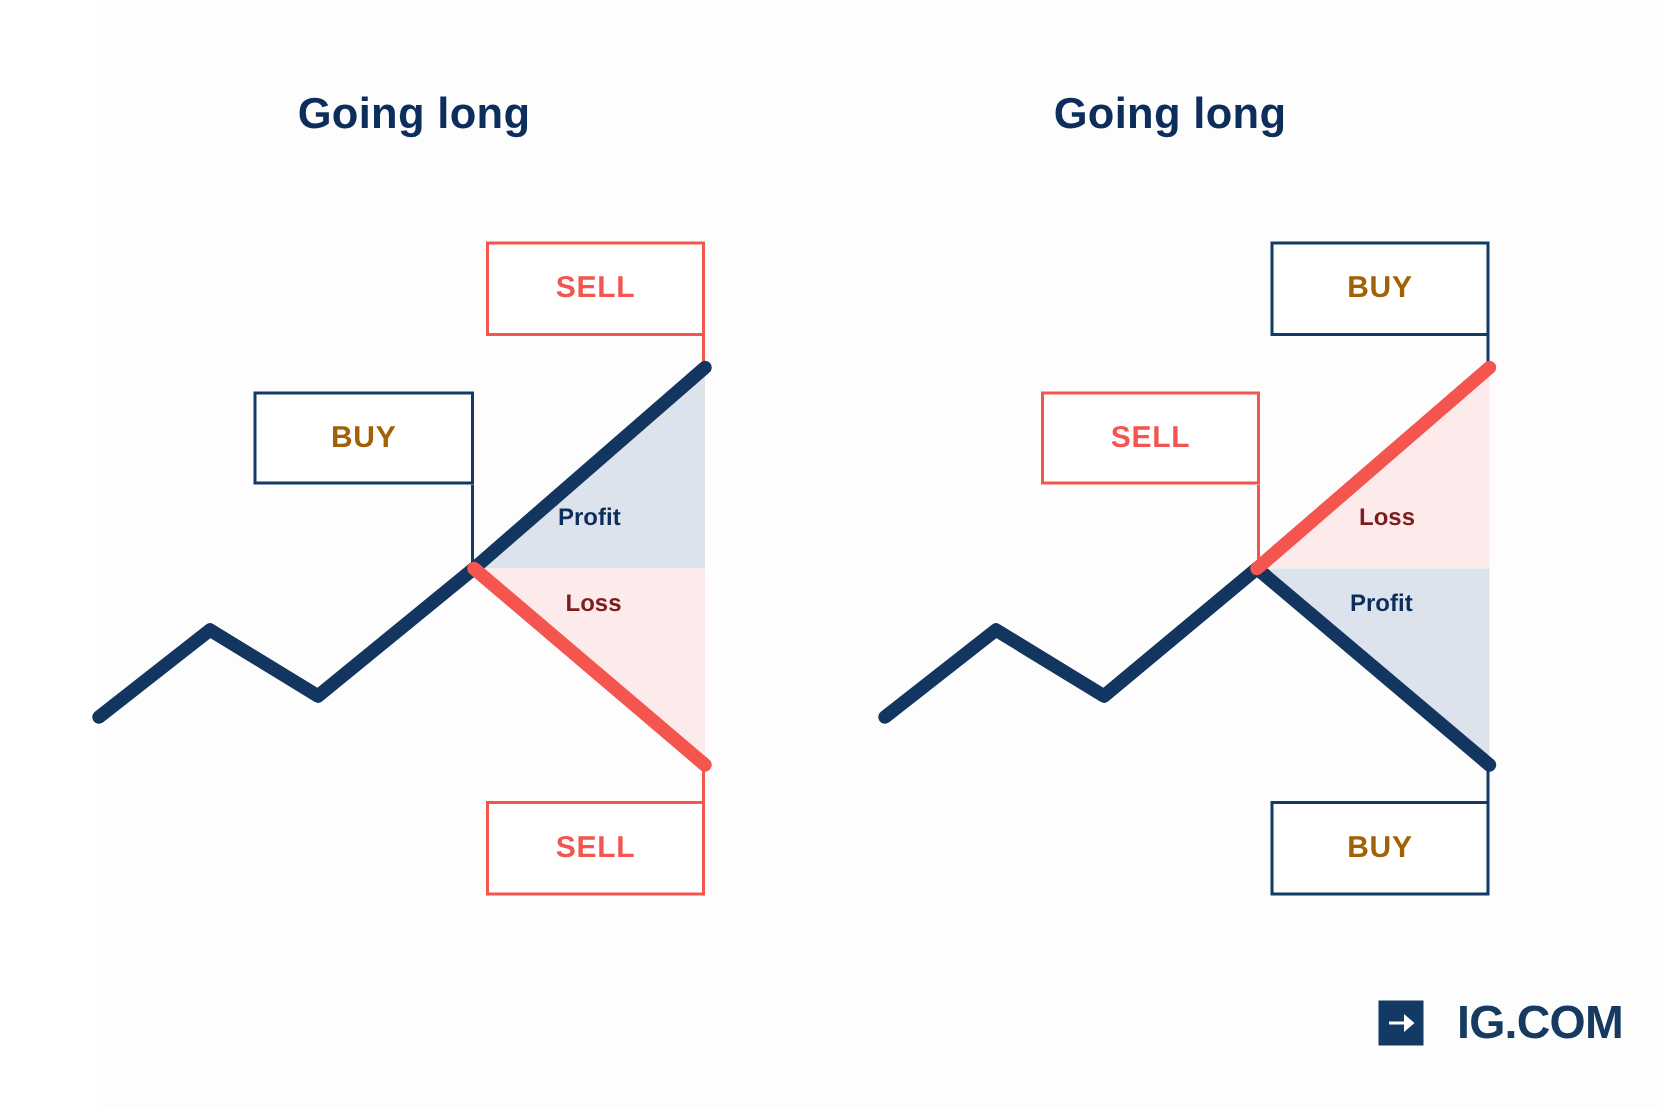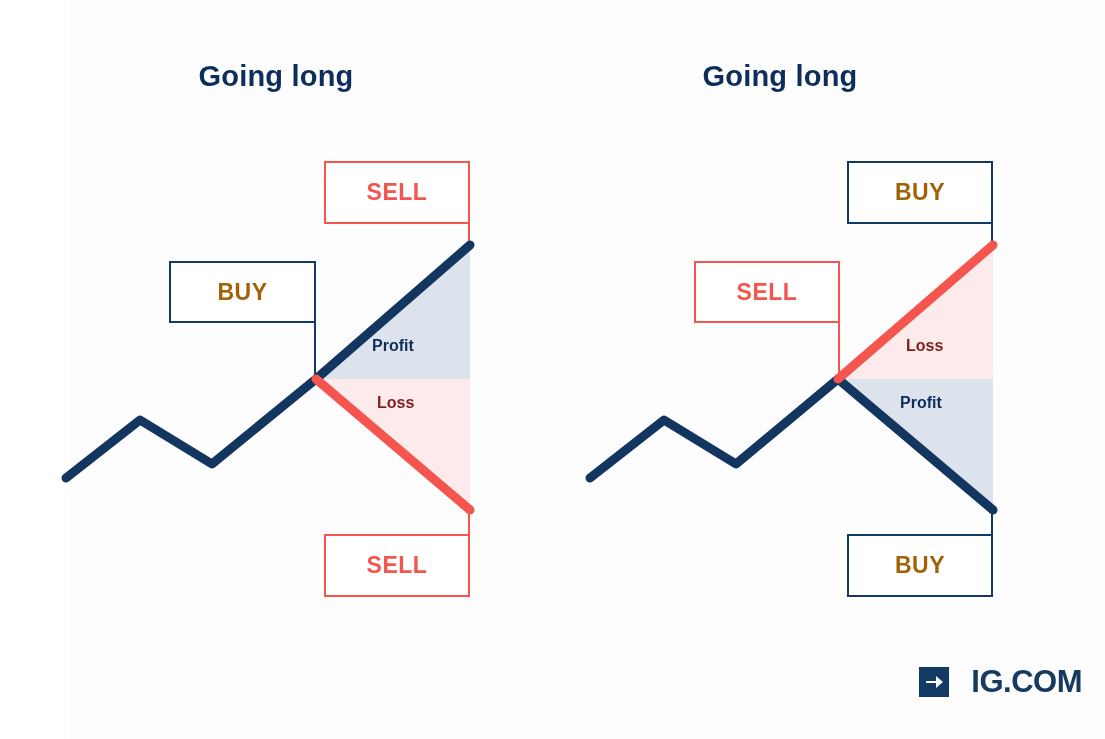--- a/index.html
+++ b/index.html
@@ -58,21 +58,21 @@
   }
 
   
   .tag {
     position: absolute;
     box-sizing: border-box;
     background: #ffffff;
     display: flex;
     align-items: center;
     justify-content: center;
-    font-size: 23px;
+    font-size: 20px;
     font-weight: bold;
     letter-spacing: 0.5px;
   }
   .tag-navy {
     border: 2px solid #123a64;
     color: #a16207;
   }
   .tag-red {
     border: 2px solid #f4564f;
     color: #f4564f;

